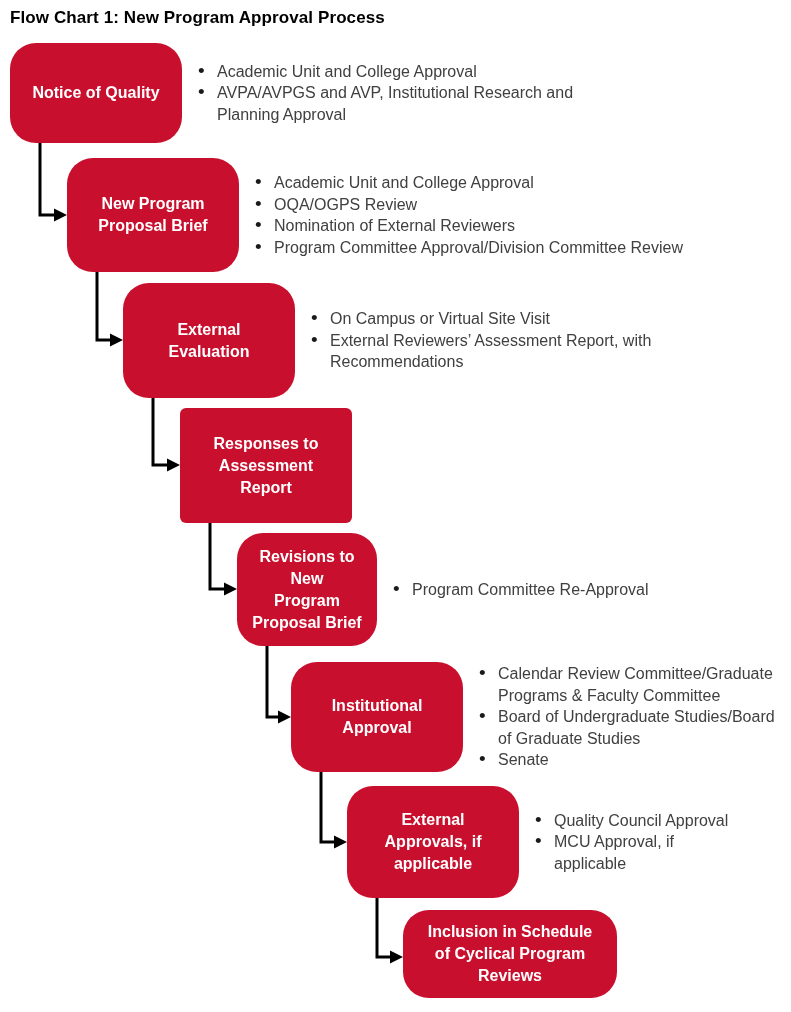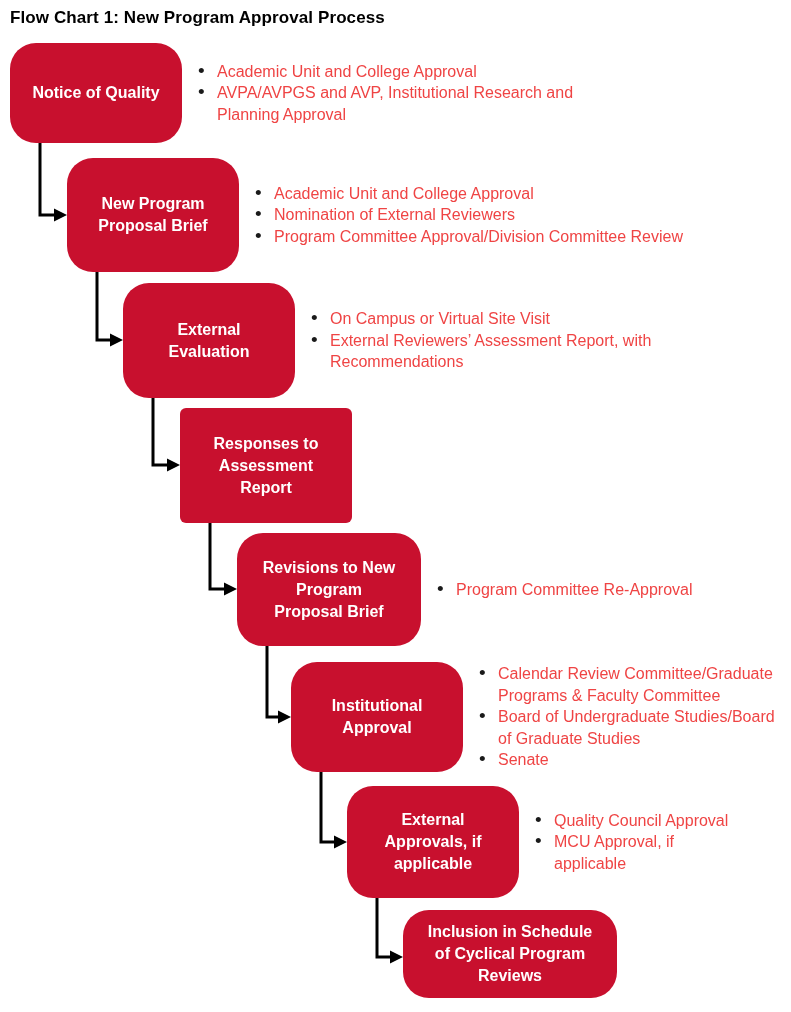--- a/index.html
+++ b/index.html
@@ -48,41 +48,41 @@
     font-weight: 700;
     font-size: 16px;
     line-height: 22px;
     padding: 8px 10px;
   }
   .box span { white-space: pre-line; }
   ul.bullets {
     list-style: none;
     font-size: 16px;
     line-height: 21.5px;
-    color: #ef4444;
+    color: #404040;
   }
   ul.bullets li {
     position: relative;
     padding-left: 21px;
     white-space: pre-line;
   }
   ul.bullets li::before {
     content: "\2022";
     position: absolute;
     left: 2px;
     top: -1px;
     font-size: 19px;
     color: #1a1a1a;
   }
   
   .s1 { left: 10px;  top: 43px;  }  .s1 .box { width: 172px; height: 100px; }
   .s2 { left: 67px;  top: 158px; }  .s2 .box { width: 172px; height: 114px; }
   .s3 { left: 123px; top: 283px; }  .s3 .box { width: 172px; height: 115px; }
   .s4 { left: 180px; top: 408px; }  .s4 .box { width: 172px; height: 115px; border-radius: 6px; }
-  .s5 { left: 237px; top: 533px; }  .s5 .box { width: 184px; height: 113px; }
+  .s5 { left: 237px; top: 533px; }  .s5 .box { width: 140px; height: 113px; }
   .s6 { left: 291px; top: 662px; }  .s6 .box { width: 172px; height: 110px; }
   .s7 { left: 347px; top: 786px; }  .s7 .box { width: 172px; height: 112px; }
   .s8 { left: 403px; top: 910px; }  .s8 .box { width: 214px; height: 88px;  }
 </style>
 </head>
 <body>
 
 <div class="canvas">
 
   <div class="chart-title">Flow Chart 1: New Program Approval Process</div>
@@ -129,20 +129,21 @@
     </ul>
   </div>
 
   <div class="step s2">
     <div class="box">
       <span>New Program
 Proposal Brief</span>
     </div>
     <ul class="bullets">
       <li>Academic Unit and College Approval</li>
+      <li>OQA/OGPS Review</li>
       <li>Nomination of External Reviewers</li>
       <li>Program Committee Approval/Division Committee Review</li>
     </ul>
   </div>
 
   <div class="step s3">
     <div class="box">
       <span>External
 Evaluation</span>
     </div>

